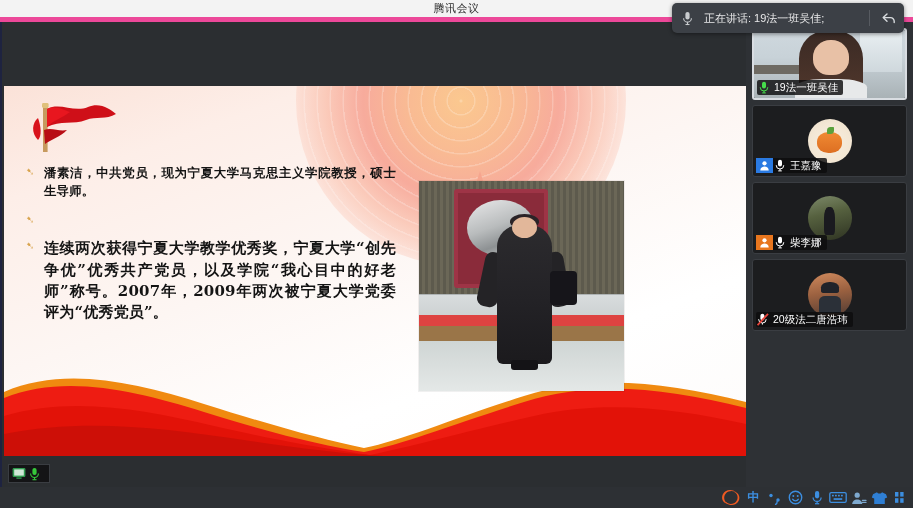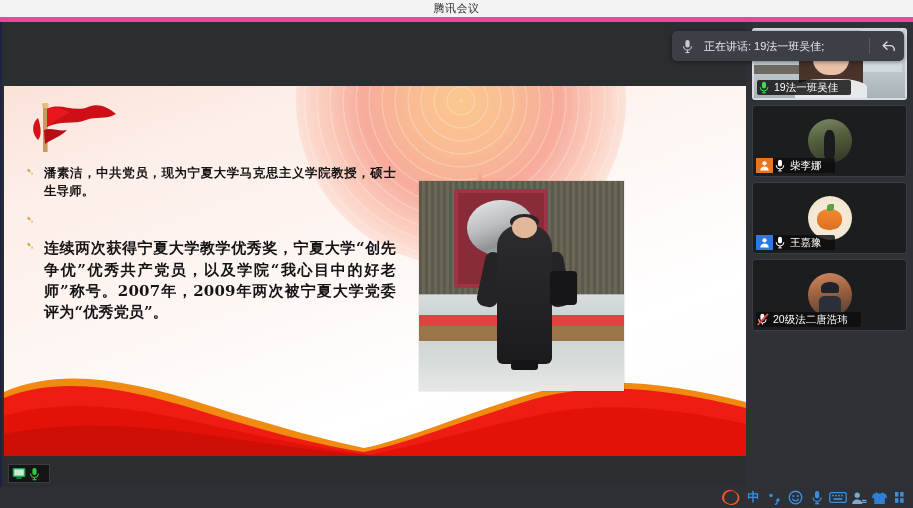--- a/index.html
+++ b/index.html
@@ -13,21 +13,21 @@
     position:absolute; left:0; top:0; width:913px; height:22px;
     background:#f3f3f3; border-bottom:5px solid #ec4899;
     display:flex; align-items:center; justify-content:center;
   }
   .titlebar .tb-title{ font-size:11px; color:#2b2b2b; letter-spacing:.5px; }
 
   
   .speak-pill{
     position:absolute; left:672px; top:3px; width:232px; height:30px;
     background:#3c4046; border-radius:5px; display:flex; align-items:center;
-    box-shadow:0 1px 4px rgba(0,0,0,.45); z-index:30;margin-top:28px;
+    box-shadow:0 1px 4px rgba(0,0,0,.45); z-index:30;
   }
   .speak-pill .sp-mic{ width:30px; display:flex; align-items:center; justify-content:center; }
   .speak-pill .sp-text{
     flex:1; font-size:11px; color:#e9e9ea; white-space:nowrap; overflow:hidden;
     padding-left:2px;
   }
   .speak-pill .sp-div{ width:1px; height:16px; background:#575b61; margin:0 4px; }
   .speak-pill .sp-back{ width:30px; display:flex; align-items:center; justify-content:center; }
 
   
@@ -141,21 +141,21 @@
   }
   .tile.active{ border:2px solid #d9dde2; }
   .tile .avatar{
     position:absolute; left:50%; top:50%; transform:translate(-50%,-50%);
     width:44px; height:44px; border-radius:50%; overflow:hidden;
   }
   .tile .video-fill{ position:absolute; inset:0; }
   .tile .nameplate{
     position:absolute; left:3px; bottom:3px; height:15px;
     display:flex; align-items:center; background:rgba(12,12,14,.82);
-    padding-right:13px; border-radius:2px;
+    padding-right:5px; border-radius:2px;
   }
   .tile .np-badge{
     width:17px; height:15px; display:flex; align-items:center; justify-content:center;
     flex:0 0 auto;
   }
   .tile .np-badge.host{ background:#e8761e; }
   .tile .np-badge.cohost{ background:#2a7ae2; }
   .tile .np-mic{ width:14px; display:flex; align-items:center; justify-content:center; flex:0 0 auto; }
   .tile .np-name{ font-size:10.5px; color:#ffffff; white-space:nowrap; padding-left:3px; }
 
@@ -335,58 +335,58 @@
             <path d="M1.2 6.2a3.8 3.8 0 0 0 7.6 0" stroke="#46dd4b" stroke-width="1" fill="none"></path>
             <line x1="5" y1="9.9" x2="5" y2="11.8" stroke="#46dd4b" stroke-width="1"></line>
             <line x1="3.2" y1="11.9" x2="6.8" y2="11.9" stroke="#46dd4b" stroke-width="1"></line>
           </svg>
         </span>
         <span class="np-name">19法一班吴佳</span>
       </div>
     </div>
 
     <div class="tile">
+      <div class="avatar av-orange"></div>
+      <div class="nameplate">
+        <span class="np-badge cohost">
+          <svg width="11" height="11" viewBox="0 0 11 11">
+            <circle cx="5.5" cy="3.3" r="2.1" fill="#ffffff"></circle>
+            <path d="M1.3 10.4c0-2.4 1.9-3.9 4.2-3.9s4.2 1.5 4.2 3.9z" fill="#ffffff"></path>
+          </svg>
+        </span>
+        <span class="np-mic">
+          <svg width="10" height="13" viewBox="0 0 10 13">
+            <rect x="3" y="0.8" width="4" height="6.6" rx="2" fill="#ffffff"></rect>
+            <path d="M1.2 6.2a3.8 3.8 0 0 0 7.6 0" stroke="#ffffff" stroke-width="1" fill="none"></path>
+            <line x1="5" y1="9.9" x2="5" y2="11.8" stroke="#ffffff" stroke-width="1"></line>
+            <line x1="3.2" y1="11.9" x2="6.8" y2="11.9" stroke="#ffffff" stroke-width="1"></line>
+          </svg>
+        </span>
+        <span class="np-name">王嘉豫</span>
+      </div>
+    </div>
+
+    <div class="tile">
       <div class="avatar av-girl"></div>
       <div class="nameplate">
         <span class="np-badge host">
           <svg width="11" height="11" viewBox="0 0 11 11">
             <circle cx="5.5" cy="3.3" r="2.1" fill="#ffffff"></circle>
             <path d="M1.3 10.4c0-2.4 1.9-3.9 4.2-3.9s4.2 1.5 4.2 3.9z" fill="#ffffff"></path>
           </svg>
         </span>
         <span class="np-mic">
           <svg width="10" height="13" viewBox="0 0 10 13">
             <rect x="3" y="0.8" width="4" height="6.6" rx="2" fill="#ffffff"></rect>
             <path d="M1.2 6.2a3.8 3.8 0 0 0 7.6 0" stroke="#ffffff" stroke-width="1" fill="none"></path>
             <line x1="5" y1="9.9" x2="5" y2="11.8" stroke="#ffffff" stroke-width="1"></line>
             <line x1="3.2" y1="11.9" x2="6.8" y2="11.9" stroke="#ffffff" stroke-width="1"></line>
           </svg>
         </span>
         <span class="np-name">柴李娜</span>
-      </div>
-    </div>
-
-    <div class="tile">
-      <div class="avatar av-orange"></div>
-      <div class="nameplate">
-        <span class="np-badge cohost">
-          <svg width="11" height="11" viewBox="0 0 11 11">
-            <circle cx="5.5" cy="3.3" r="2.1" fill="#ffffff"></circle>
-            <path d="M1.3 10.4c0-2.4 1.9-3.9 4.2-3.9s4.2 1.5 4.2 3.9z" fill="#ffffff"></path>
-          </svg>
-        </span>
-        <span class="np-mic">
-          <svg width="10" height="13" viewBox="0 0 10 13">
-            <rect x="3" y="0.8" width="4" height="6.6" rx="2" fill="#ffffff"></rect>
-            <path d="M1.2 6.2a3.8 3.8 0 0 0 7.6 0" stroke="#ffffff" stroke-width="1" fill="none"></path>
-            <line x1="5" y1="9.9" x2="5" y2="11.8" stroke="#ffffff" stroke-width="1"></line>
-            <line x1="3.2" y1="11.9" x2="6.8" y2="11.9" stroke="#ffffff" stroke-width="1"></line>
-          </svg>
-        </span>
-        <span class="np-name">王嘉豫</span>
       </div>
     </div>
 
     <div class="tile">
       <div class="avatar av-boy"></div>
       <div class="nameplate">
         <span class="np-mic">
           <svg width="12" height="13" viewBox="0 0 12 13">
             <rect x="3.4" y="0.8" width="4" height="6.6" rx="2" fill="#ffffff"></rect>
             <path d="M1.6 6.2a3.8 3.8 0 0 0 7.6 0" stroke="#ffffff" stroke-width="1" fill="none"></path>

